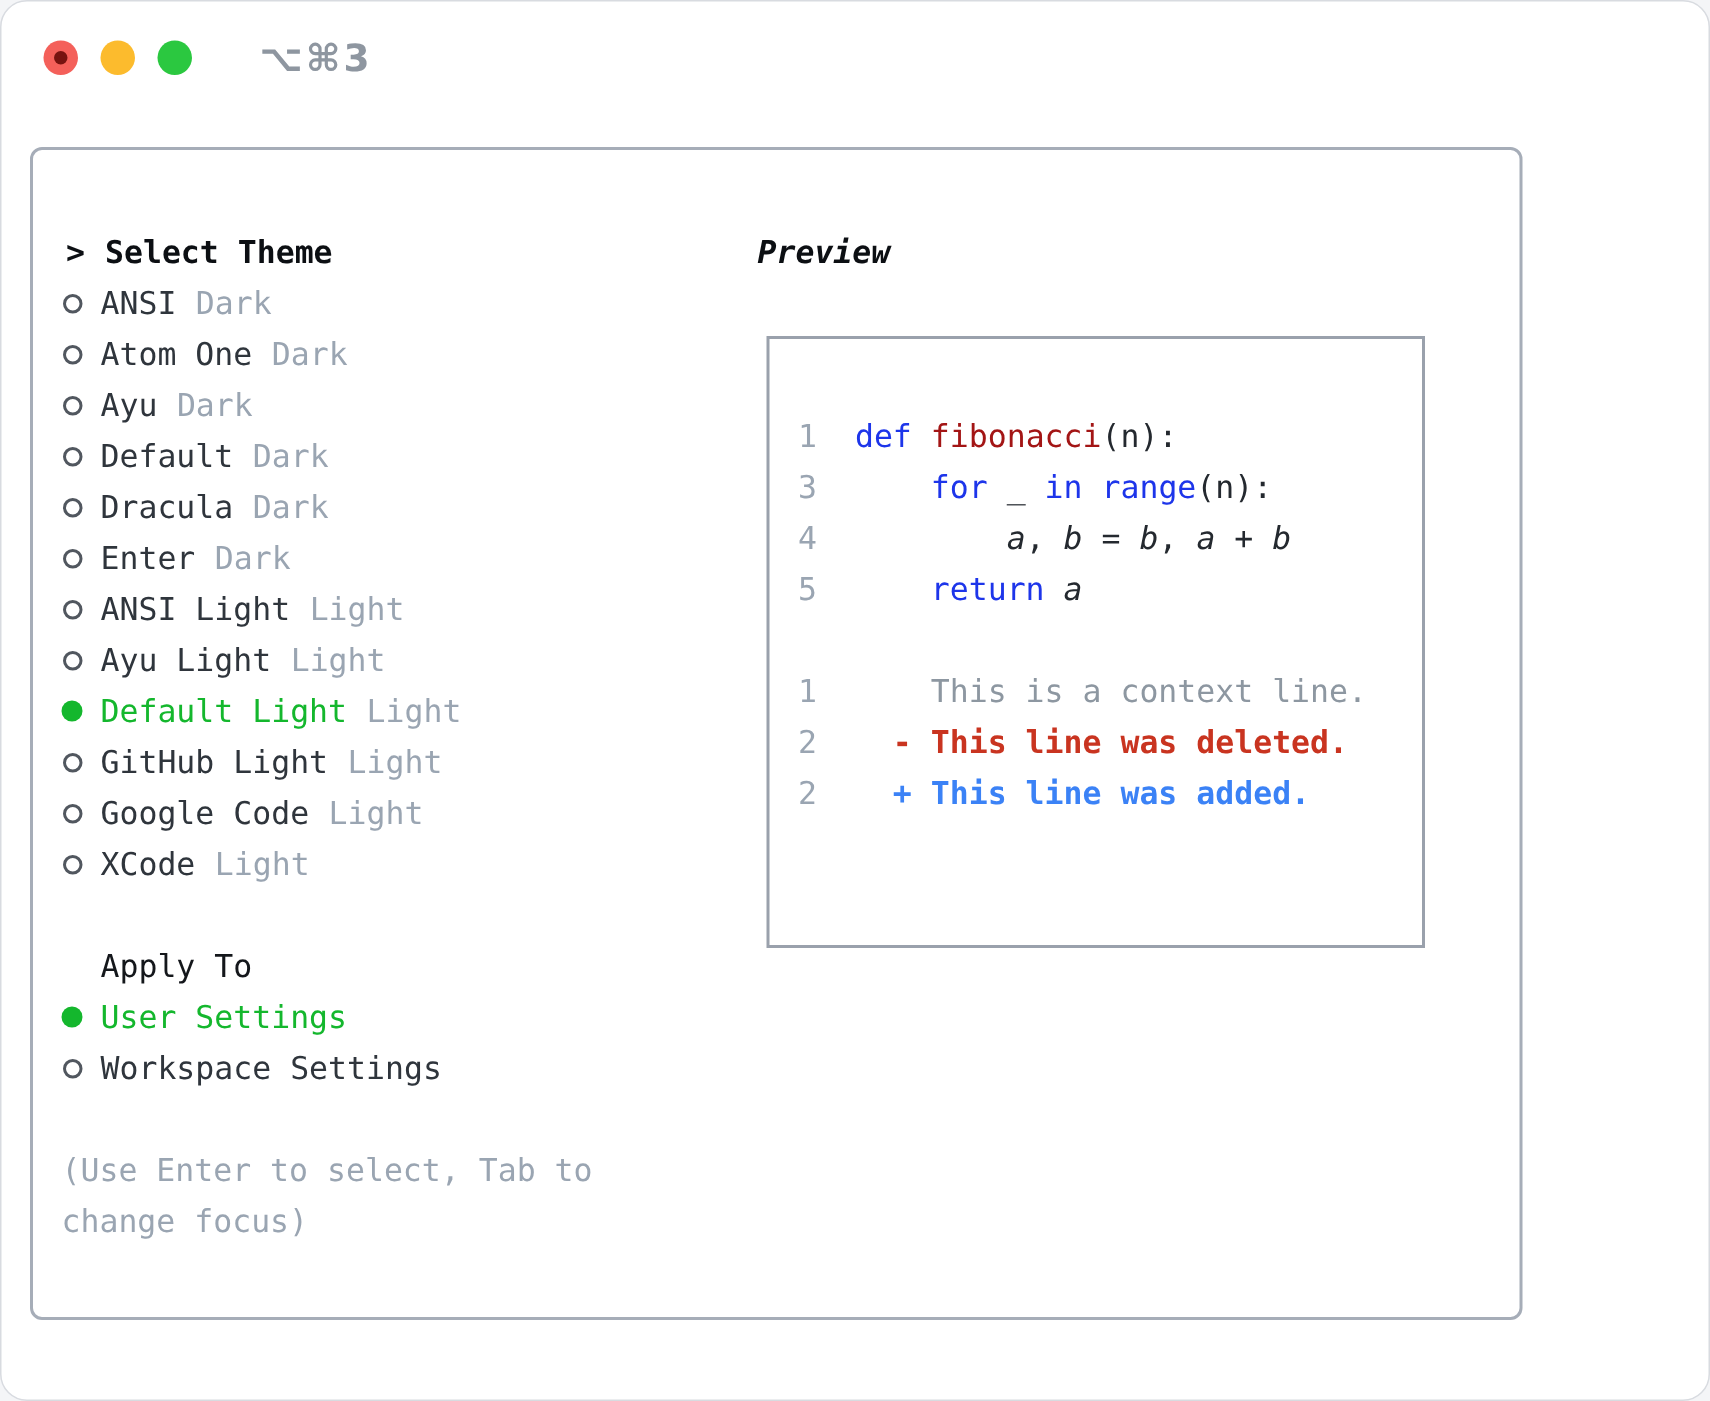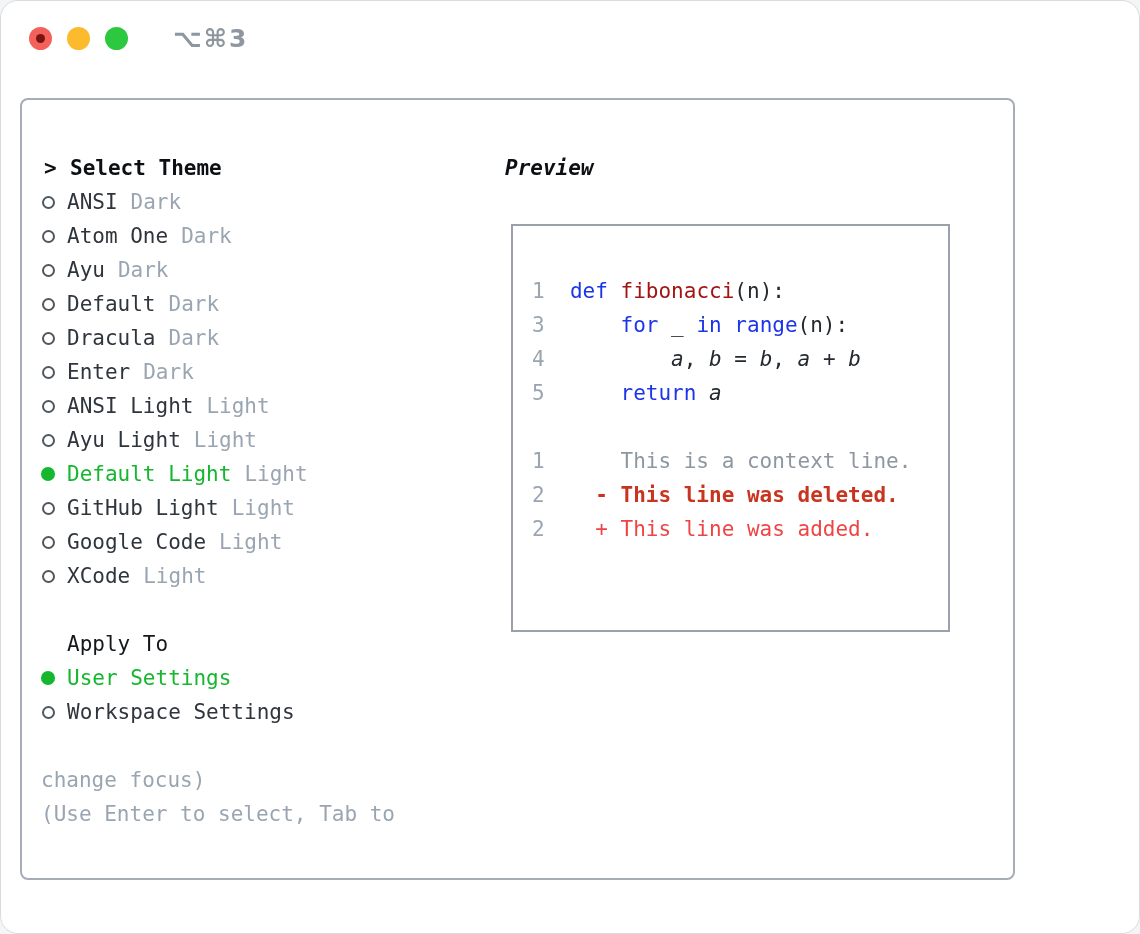--- a/index.html
+++ b/index.html
@@ -47,21 +47,21 @@
     padding:48px 0 0 19px;overflow:hidden;background:#fff;margin-top:20px;
   }
   .cline{height:34px;line-height:34px;font-size:21px;white-space:pre;color:#24292f;}
   .lnum{color:#9aa5b2;}
   .tok-plain{color:#24292f;}
   .tok-kw{color:#1d35ea;}
   .tok-fn{color:#a31515;}
   .tok-var{color:#24292f;font-style:italic;}
   .ctx{color:#8d97a1;text-align:center;}
   .del{color:#c93420;font-weight:bold;}
-  .add{color:#ef4444;}
+  .add{color:#3b82f6;font-weight:bold;}
 </style>
 </head>
 <body>
 
 <div class="window">
   <div class="titlebar">
     <span class="tl red">
         <span class="dot"></span>
       </span>
     <span class="tl yellow"></span>
@@ -170,22 +170,22 @@
           </span>
           <span class="name sel">User Settings</span>
         </div>
         <div class="row">
           <span class="marker">
             <span class="circle"></span>
           </span>
           <span class="name">Workspace Settings</span>
         </div>
         <div class="row"></div>
+        <div class="row hint">(Use Enter to select, Tab to</div>
         <div class="row hint">change focus)</div>
-        <div class="row hint">(Use Enter to select, Tab to</div>
       </div>
     <div class="preview-header">Preview</div>
     <div id="preview-box">
         <div class="cline"><span class="lnum">1</span><span class="tok-plain">  </span><span class="tok-kw">def</span><span class="tok-plain"> </span><span class="tok-fn">fibonacci</span><span class="tok-plain">(n):</span></div>
         <div class="cline"><span class="lnum">3</span><span class="tok-plain">      </span><span class="tok-kw">for</span><span class="tok-plain"> _ </span><span class="tok-kw">in</span><span class="tok-plain"> </span><span class="tok-kw">range</span><span class="tok-plain">(n):</span></div>
         <div class="cline"><span class="lnum">4</span><span class="tok-plain">          </span><span class="tok-var">a</span><span class="tok-plain">, </span><span class="tok-var">b</span><span class="tok-plain"> = </span><span class="tok-var">b</span><span class="tok-plain">, </span><span class="tok-var">a</span><span class="tok-plain"> + </span><span class="tok-var">b</span></div>
         <div class="cline"><span class="lnum">5</span><span class="tok-plain">      </span><span class="tok-kw">return</span><span class="tok-plain"> </span><span class="tok-var">a</span></div>
         <div class="cline"></div>
         <div class="cline"><span class="lnum">1</span><span class="ctx">      This is a context line.</span></div>
         <div class="cline"><span class="lnum">2</span><span class="del">    - This line was deleted.</span></div>

